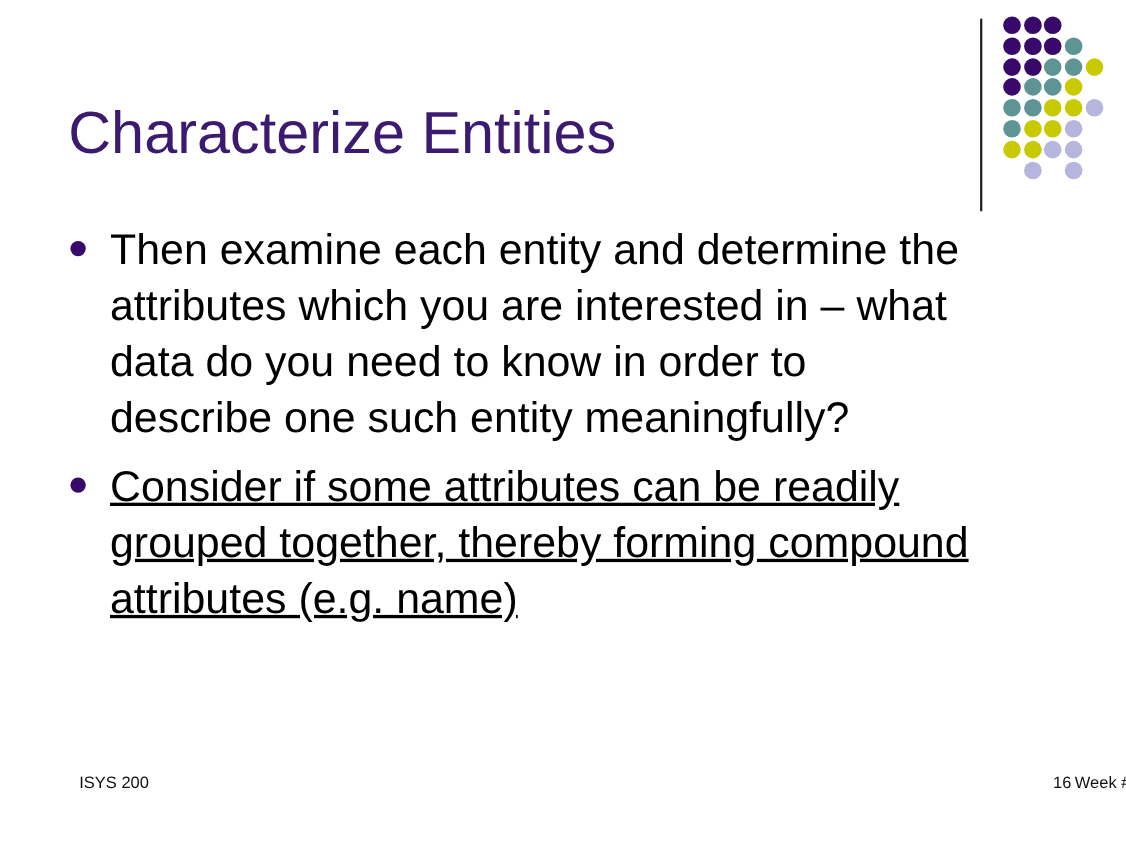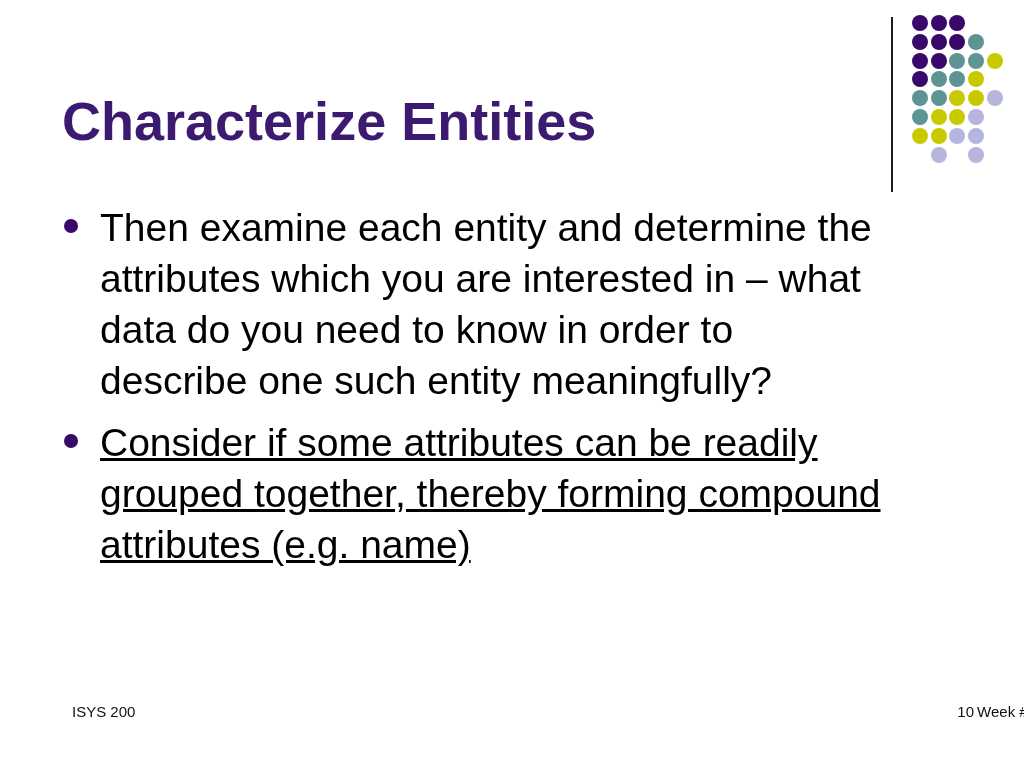--- a/index.html
+++ b/index.html
@@ -6,21 +6,21 @@
   body{
     width:1024px;height:768px;background:#ffffff;
     font-family:"Liberation Sans","DejaVu Sans",sans-serif;
     overflow:hidden;
   }
   .slide{position:relative;width:1024px;height:768px;background:#ffffff;}
 
   
   .title{
     position:absolute;left:62px;top:94px;margin:0;
-    font-size:54px;font-weight:bold;line-height:1;
+    font-size:54px;font-weight:normal;line-height:1;
     letter-spacing:0;white-space:nowrap;
   }
 
   
   .deco-line{
     position:absolute;left:891px;top:17px;width:2px;height:175px;
     background:#1c1c1c;
   }
   .dot{
     position:absolute;width:16px;height:16px;border-radius:50%;
@@ -98,16 +98,16 @@
       <span class="marker" style="background: rgb(56, 9, 107);"></span>
       <p class="bullet-text">Consider if some attributes can be readily
 grouped together, thereby forming compound
 attributes (e.g. name)</p>
     </div>
   </div>
 
   <div class="footer">
     <span class="footer-left">ISYS 200</span>
     <span class="footer-center">Week #5</span>
-    <span class="footer-right">10</span>
+    <span class="footer-right">16</span>
   </div>
 
 </div>
 
 </body></html>

